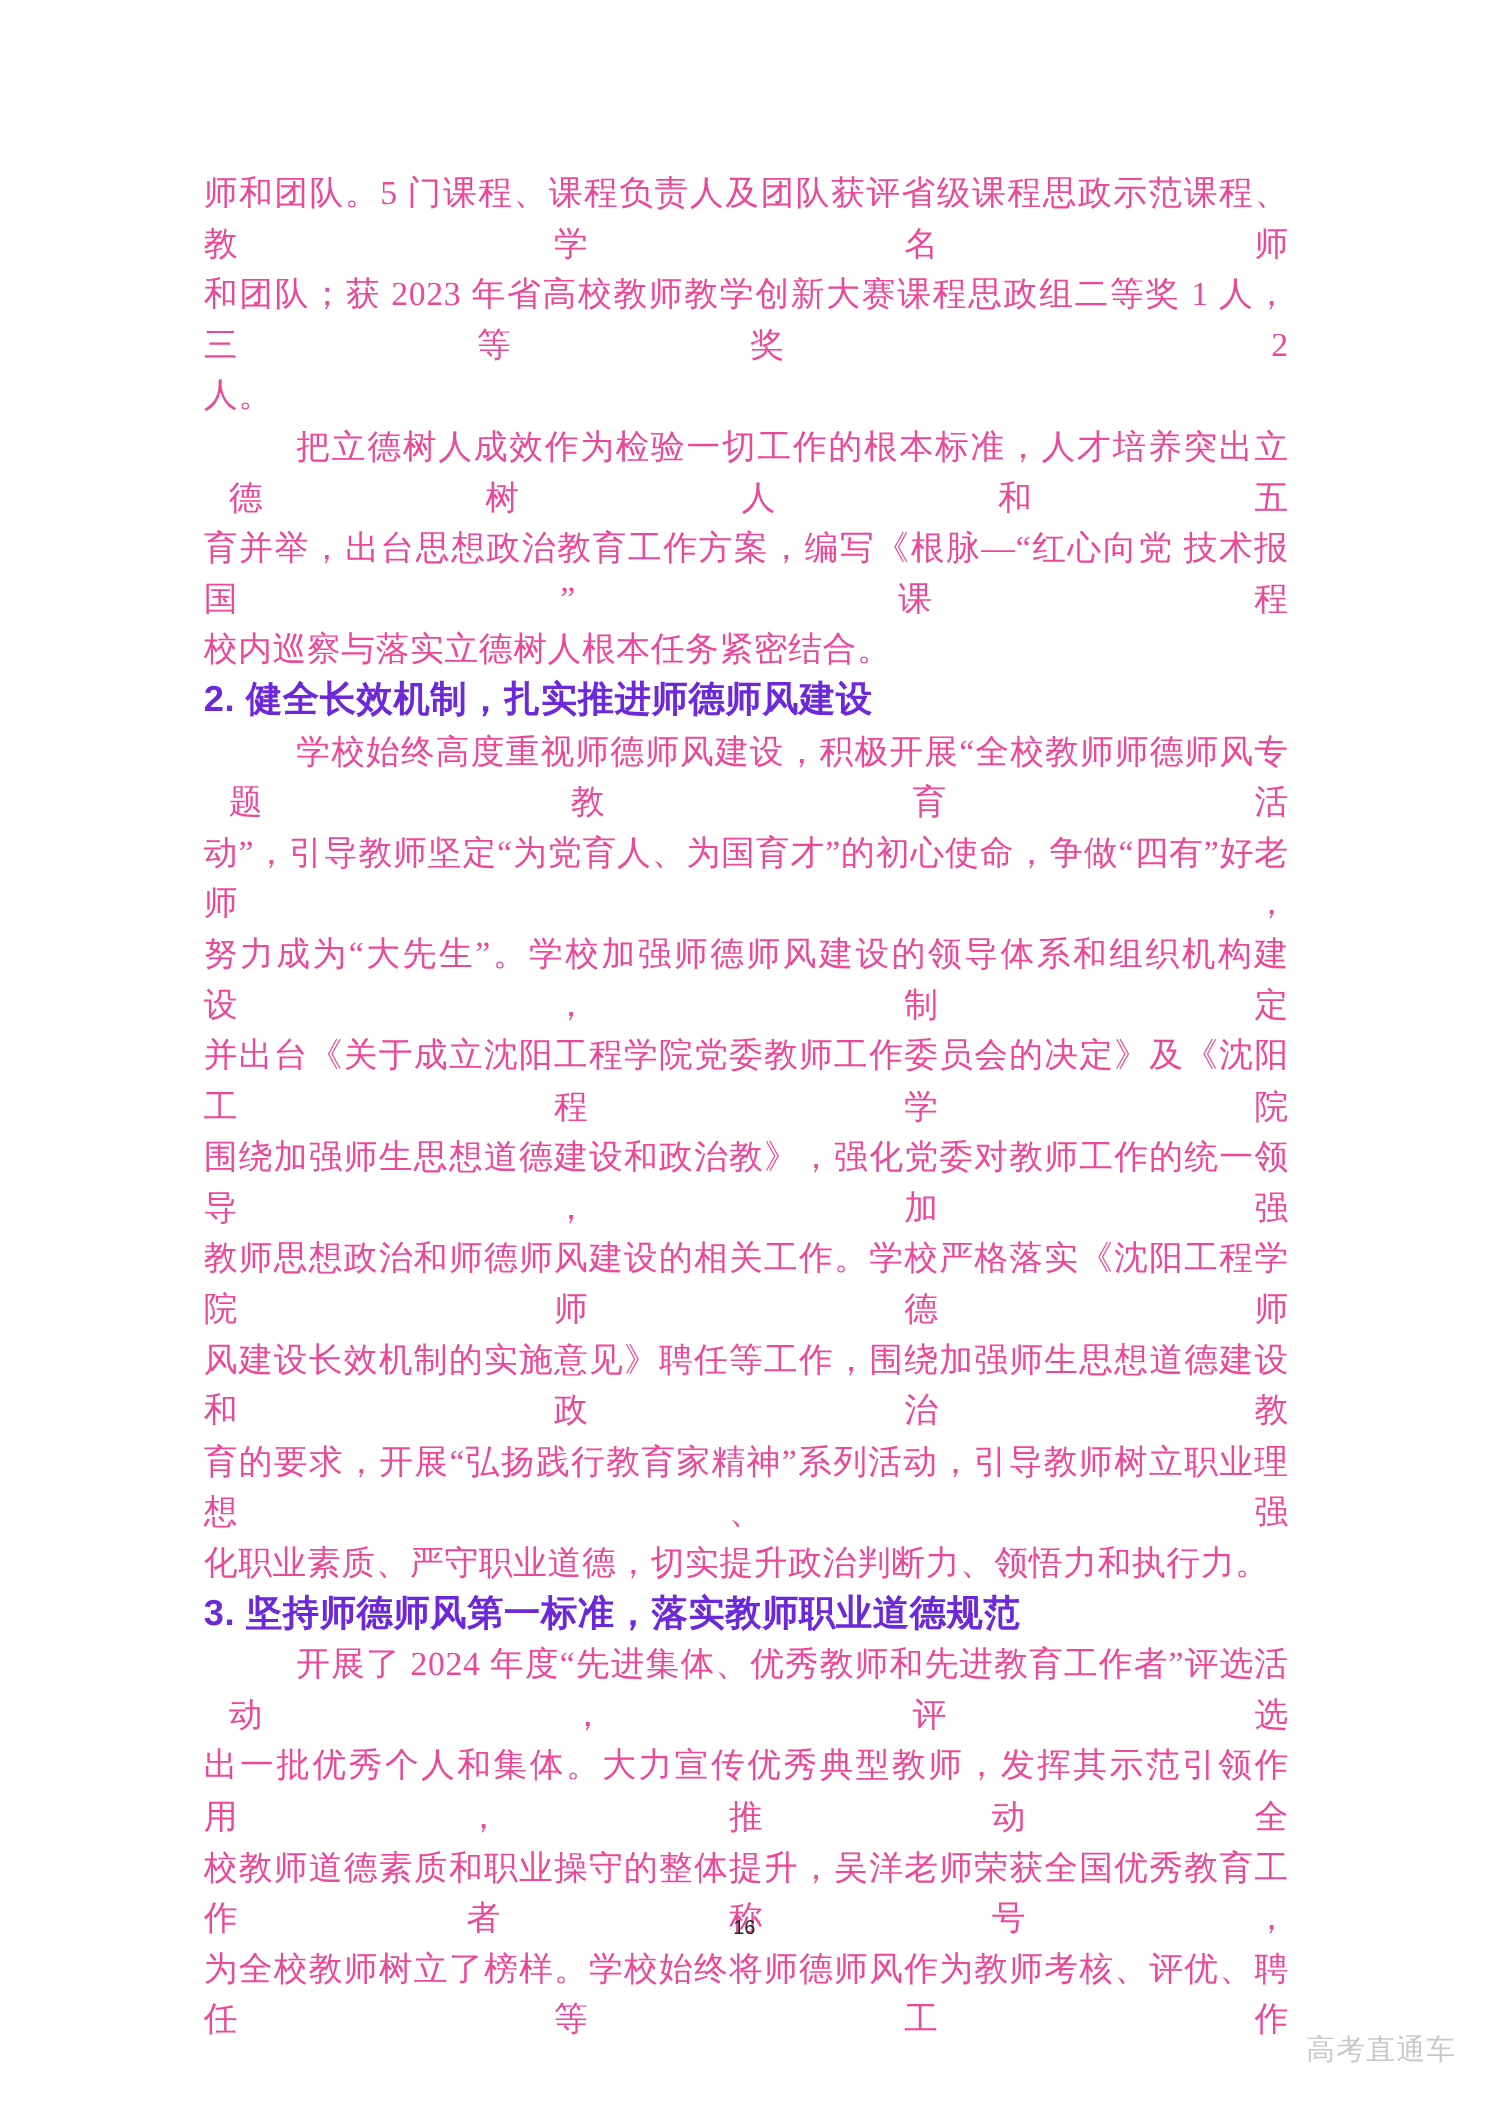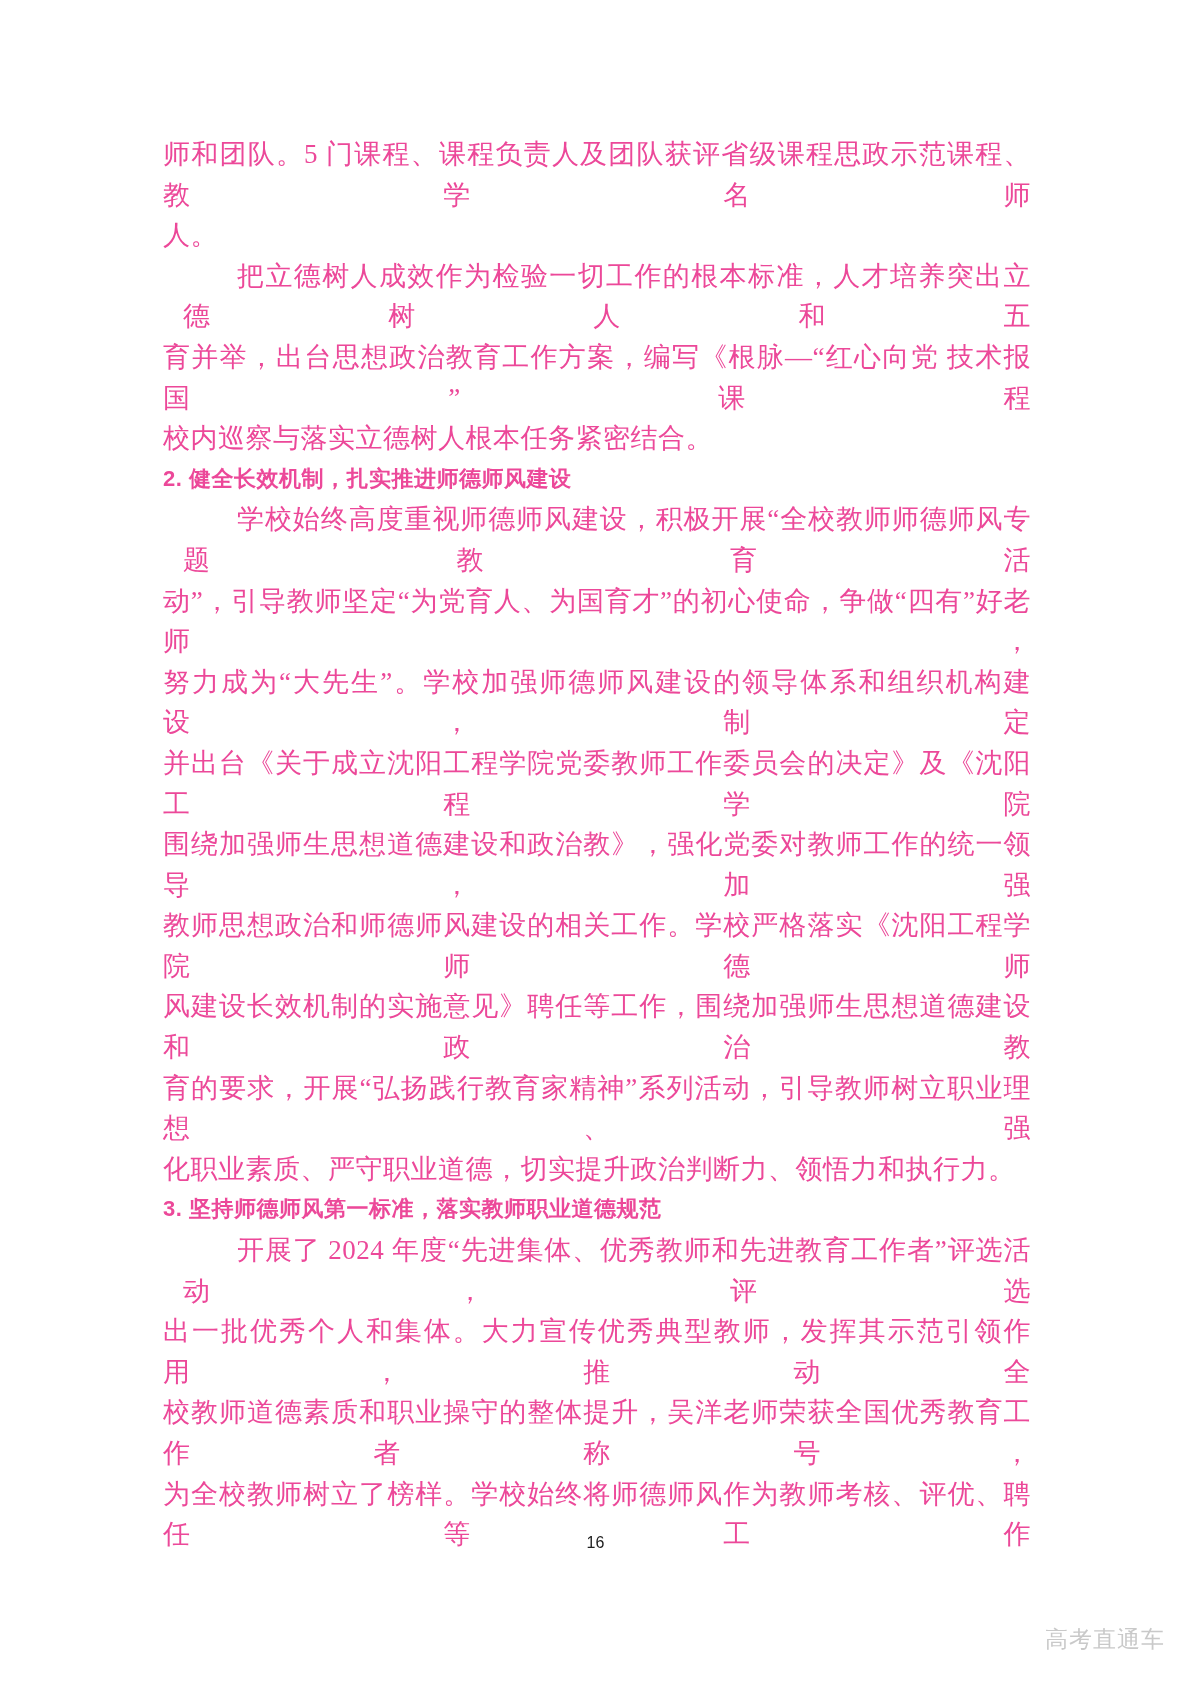--- a/index.html
+++ b/index.html
@@ -26,24 +26,24 @@
   }
   .ln.fill {
     white-space: normal;
     text-align: justify;
     text-align-last: justify;
     letter-spacing: 0.5px;
   }
   .ln.ind { text-indent: 54px; margin-left: 20px; }
   .h2 {
     margin: 0;
-    font-size: 22px;
+    font-size: 29px;
     line-height: 40.6px;
     font-weight: bold;
-    color: #ec4899;
+    color: #6d28d9;
     font-family: "Liberation Sans", "DejaVu Sans", sans-serif;
     letter-spacing: 0.5px;
   }
   .pagenum {
     position: absolute;
     top: 1534px;
     left: 0;
     width: 100%;
     text-align: center;
     font-size: 16px;
@@ -60,20 +60,21 @@
     font-family: "Liberation Sans", "DejaVu Sans", sans-serif;
     margin-left: 35px;
   }
 </style>
 </head>
 <body>
 
 <div class="page">
   <div class="content">
     <div class="ln fill">师和团队。5 门课程、课程负责人及团队获评省级课程思政示范课程、教学名师</div>
+    <div class="ln fill">和团队；获 2023 年省高校教师教学创新大赛课程思政组二等奖 1 人，三等奖 2</div>
     <div class="ln">人。</div>
     <div class="ln fill ind">把立德树人成效作为检验一切工作的根本标准，人才培养突出立德树人和五</div>
     <div class="ln fill">育并举，出台思想政治教育工作方案，编写《根脉—“红心向党 技术报国”课程</div>
     <div class="ln">校内巡察与落实立德树人根本任务紧密结合。</div>
     <div class="h2">2. 健全长效机制，扎实推进师德师风建设</div>
     <div class="ln fill ind">学校始终高度重视师德师风建设，积极开展“全校教师师德师风专题教育活</div>
     <div class="ln fill">动”，引导教师坚定“为党育人、为国育才”的初心使命，争做“四有”好老师，</div>
     <div class="ln fill">努力成为“大先生”。学校加强师德师风建设的领导体系和组织机构建设，制定</div>
     <div class="ln fill">并出台《关于成立沈阳工程学院党委教师工作委员会的决定》及《沈阳工程学院</div>
     <div class="ln fill">围绕加强师生思想道德建设和政治教》，强化党委对教师工作的统一领导，加强</div>

